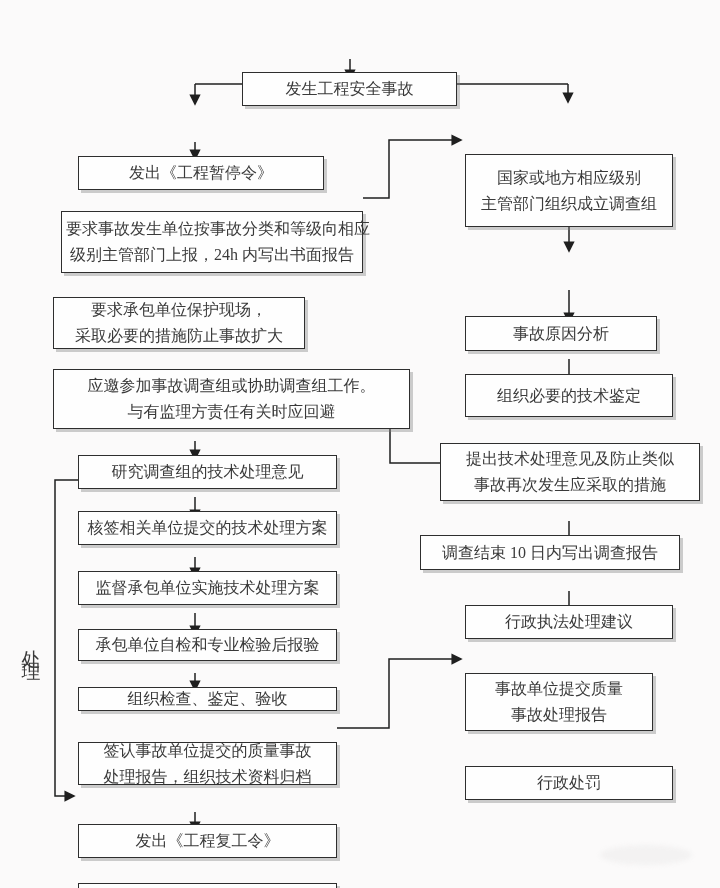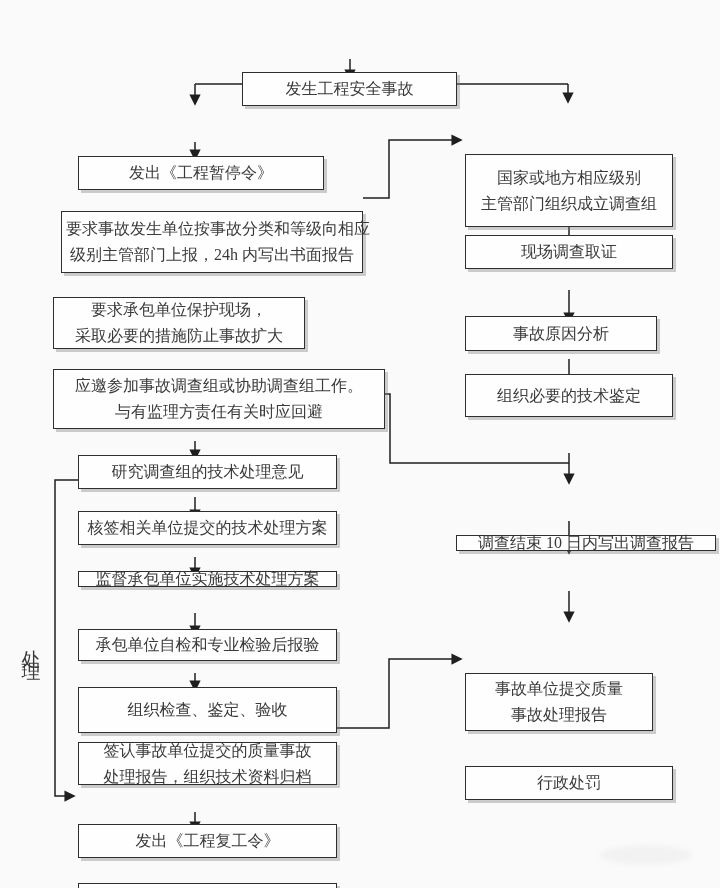--- a/index.html
+++ b/index.html
@@ -91,42 +91,42 @@
   <div class="node" style="left:61px;top:163px;width:302px;height:62px">
     <span>要求事故发生单位按事故分类和等级向相应</span>
     <span>级别主管部门上报，24h 内写出书面报告</span>
   </div>
 
   <div class="node" style="left:53px;top:249px;width:252px;height:52px">
     <span>要求承包单位保护现场，</span>
     <span>采取必要的措施防止事故扩大</span>
   </div>
 
-  <div class="node" style="left:53px;top:321px;width:332px;height:60px">
+  <div class="node" style="left:53px;top:321px;width:357px;height:60px">
     <span>应邀参加事故调查组或协助调查组工作。</span>
     <span>与有监理方责任有关时应回避</span>
   </div>
 
   <div class="node" style="left:78px;top:407px;width:259px;height:34px">
     <span>研究调查组的技术处理意见</span>
   </div>
 
   <div class="node" style="left:78px;top:463px;width:259px;height:34px">
     <span>核签相关单位提交的技术处理方案</span>
   </div>
 
-  <div class="node" style="left:78px;top:523px;width:259px;height:16px">
+  <div class="node" style="left:78px;top:523px;width:259px;height:34px">
     <span>监督承包单位实施技术处理方案</span>
   </div>
 
   <div class="node" style="left:78px;top:581px;width:259px;height:32px">
     <span>承包单位自检和专业检验后报验</span>
   </div>
 
-  <div class="node" style="left:78px;top:639px;width:259px;height:46px">
+  <div class="node" style="left:78px;top:639px;width:259px;height:24px">
     <span>组织检查、鉴定、验收</span>
   </div>
 
   <div class="node" style="left:78px;top:694px;width:259px;height:43px">
     <span>签认事故单位提交的质量事故</span>
     <span>处理报告，组织技术资料归档</span>
   </div>
 
   <div class="node" style="left:78px;top:776px;width:259px;height:34px">
     <span>发出《工程复工令》</span>
@@ -134,37 +134,41 @@
 
   <div class="node" style="left:78px;top:835px;width:259px;height:34px">
     <span>继续施工</span>
   </div>
 
   <div class="node" style="left:465px;top:106px;width:208px;height:73px">
     <span>国家或地方相应级别</span>
     <span>主管部门组织成立调查组</span>
   </div>
 
-  <div class="node" style="left:465px;top:187px;width:208px;height:34px">
-    <span>现场调查取证</span>
-  </div>
 
   <div class="node" style="left:465px;top:268px;width:192px;height:35px">
     <span>事故原因分析</span>
   </div>
 
   <div class="node" style="left:465px;top:326px;width:208px;height:43px">
     <span>组织必要的技术鉴定</span>
   </div>
 
+  <div class="node" style="left:440px;top:395px;width:260px;height:58px">
+    <span>提出技术处理意见及防止类似</span>
+    <span>事故再次发生应采取的措施</span>
+  </div>
 
-  <div class="node" style="left:456px;top:487px;width:260px;height:16px">
+  <div class="node" style="left:420px;top:487px;width:260px;height:35px">
     <span>调查结束 10 日内写出调查报告</span>
   </div>
 
+  <div class="node" style="left:465px;top:557px;width:208px;height:34px">
+    <span>行政执法处理建议</span>
+  </div>
 
   <div class="node" style="left:465px;top:625px;width:188px;height:58px">
     <span>事故单位提交质量</span>
     <span>事故处理报告</span>
   </div>
 
   <div class="node" style="left:465px;top:718px;width:208px;height:34px">
     <span>行政处罚</span>
   </div>
 

